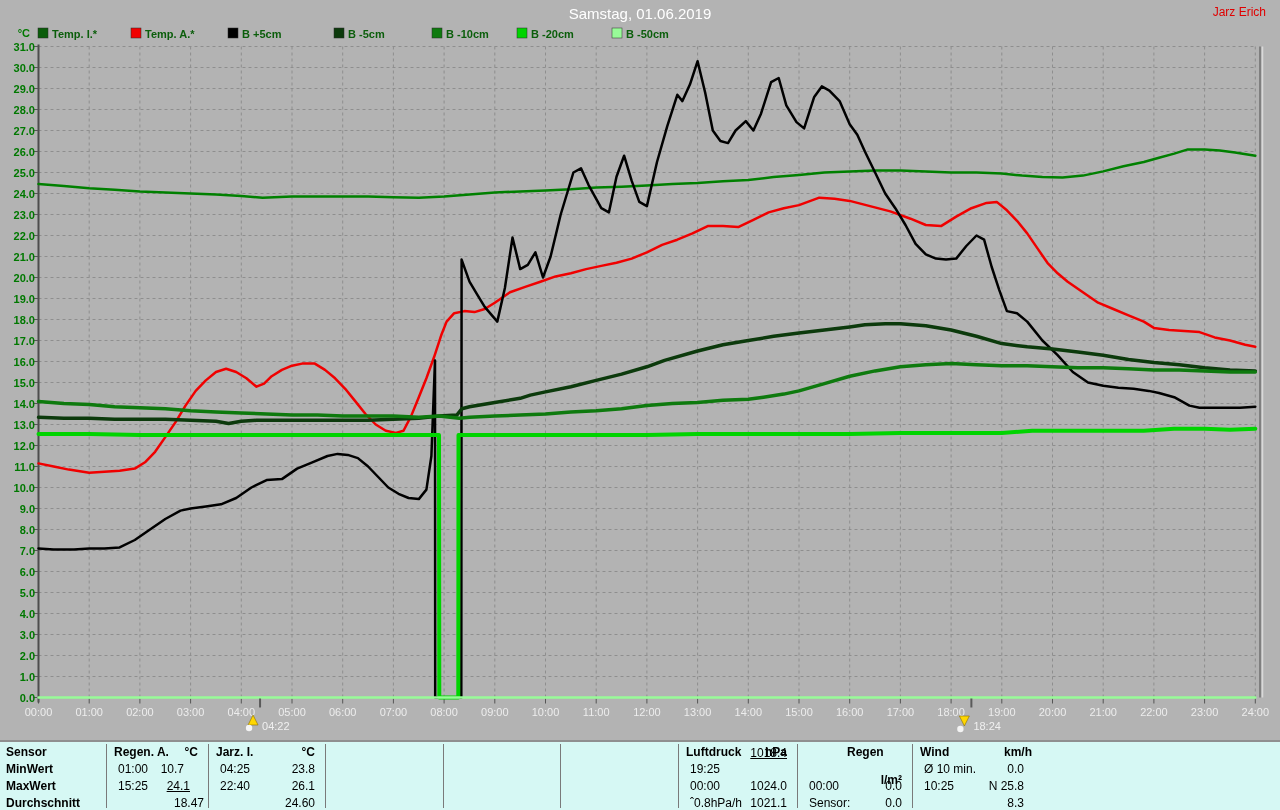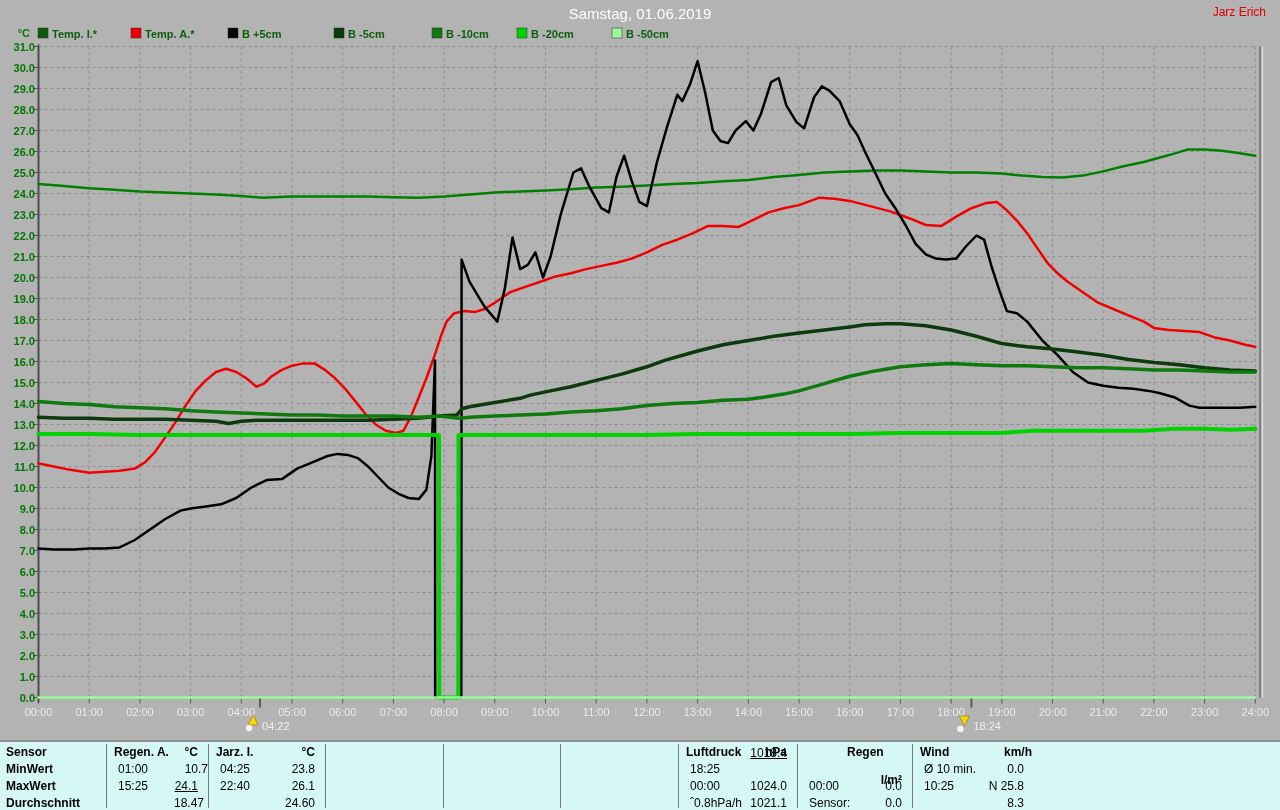--- a/index.html
+++ b/index.html
@@ -248,39 +248,39 @@
 
   <div id="btable">
       <div class="cell bold" style="left: 6px; top: 3px;">Sensor</div>
       <div class="cell bold" style="left: 6px; top: 20px;">MinWert</div>
       <div class="cell bold" style="left: 6px; top: 37px;">MaxWert</div>
       <div class="cell bold" style="left: 6px; top: 54px;">Durchschnitt</div>
       <div class="divider" style="left: 106px;"></div>
       <div class="cell bold" style="left: 114px; top: 3px;">Regen. A.</div>
       <div class="cell bold right" style="left: 106px; top: 3px; width: 92px;">°C</div>
       <div class="cell " style="left: 118px; top: 20px;">01:00</div>
-      <div class="cell right" style="left: 92px; top: 20px; width: 92px; margin-left: 24px;">10.7</div>
+      <div class="cell right" style="left: 92px; top: 20px; width: 92px;">10.7</div>
       <div class="cell " style="left: 118px; top: 37px;">15:25</div>
-      <div class="cell right" style="left: 106px; top: 37px; width: 92px; text-decoration: underline;">24.1</div>
+      <div class="cell right" style="left: 98px; top: 37px; width: 92px; text-decoration: underline;">24.1</div>
       <div class="cell right" style="left: 112px; top: 54px; width: 92px;">18.47</div>
       <div class="divider" style="left: 208px;"></div>
       <div class="cell bold" style="left: 216px; top: 3px;">Jarz. I.</div>
       <div class="cell bold right" style="left: 208px; top: 3px; width: 107px;">°C</div>
       <div class="cell " style="left: 220px; top: 20px;">04:25</div>
       <div class="cell right" style="left: 208px; top: 20px; width: 107px;">23.8</div>
       <div class="cell " style="left: 220px; top: 37px;">22:40</div>
       <div class="cell right" style="left: 208px; top: 37px; width: 107px;">26.1</div>
       <div class="cell right" style="left: 208px; top: 54px; width: 107px;">24.60</div>
       <div class="divider" style="left: 325px;"></div>
       <div class="divider" style="left: 443px;"></div>
       <div class="divider" style="left: 560px;"></div>
       <div class="divider" style="left: 678px;"></div>
       <div class="cell bold" style="left: 686px; top: 3px;">Luftdruck</div>
       <div class="cell bold right" style="left: 678px; top: 3px; width: 109px;">hPa</div>
-      <div class="cell " style="left: 690px; top: 20px;">18:25</div>
+      <div class="cell " style="left: 690px; top: 20px;">19:25</div>
       <div class="cell right" style="left: 678px; top: 4px; width: 109px; text-decoration: underline;">1018.4</div>
       <div class="cell " style="left: 690px; top: 37px;">00:00</div>
       <div class="cell right" style="left: 678px; top: 37px; width: 109px;">1024.0</div>
       <div class="cell " style="left: 690px; top: 54px;">ˆ0.8hPa/h</div>
       <div class="cell right" style="left: 678px; top: 54px; width: 109px;">1021.1</div>
       <div class="divider" style="left: 797px;"></div>
       <div class="cell bold" style="left: 847px; top: 3px;">Regen</div>
       <div class="cell bold right" style="left: 797px; top: 3px; width: 105px; margin-top: 28px;">l/m²</div>
       <div class="cell " style="left: 809px; top: 37px;">00:00</div>
       <div class="cell right" style="left: 797px; top: 37px; width: 105px;">0.0</div>

